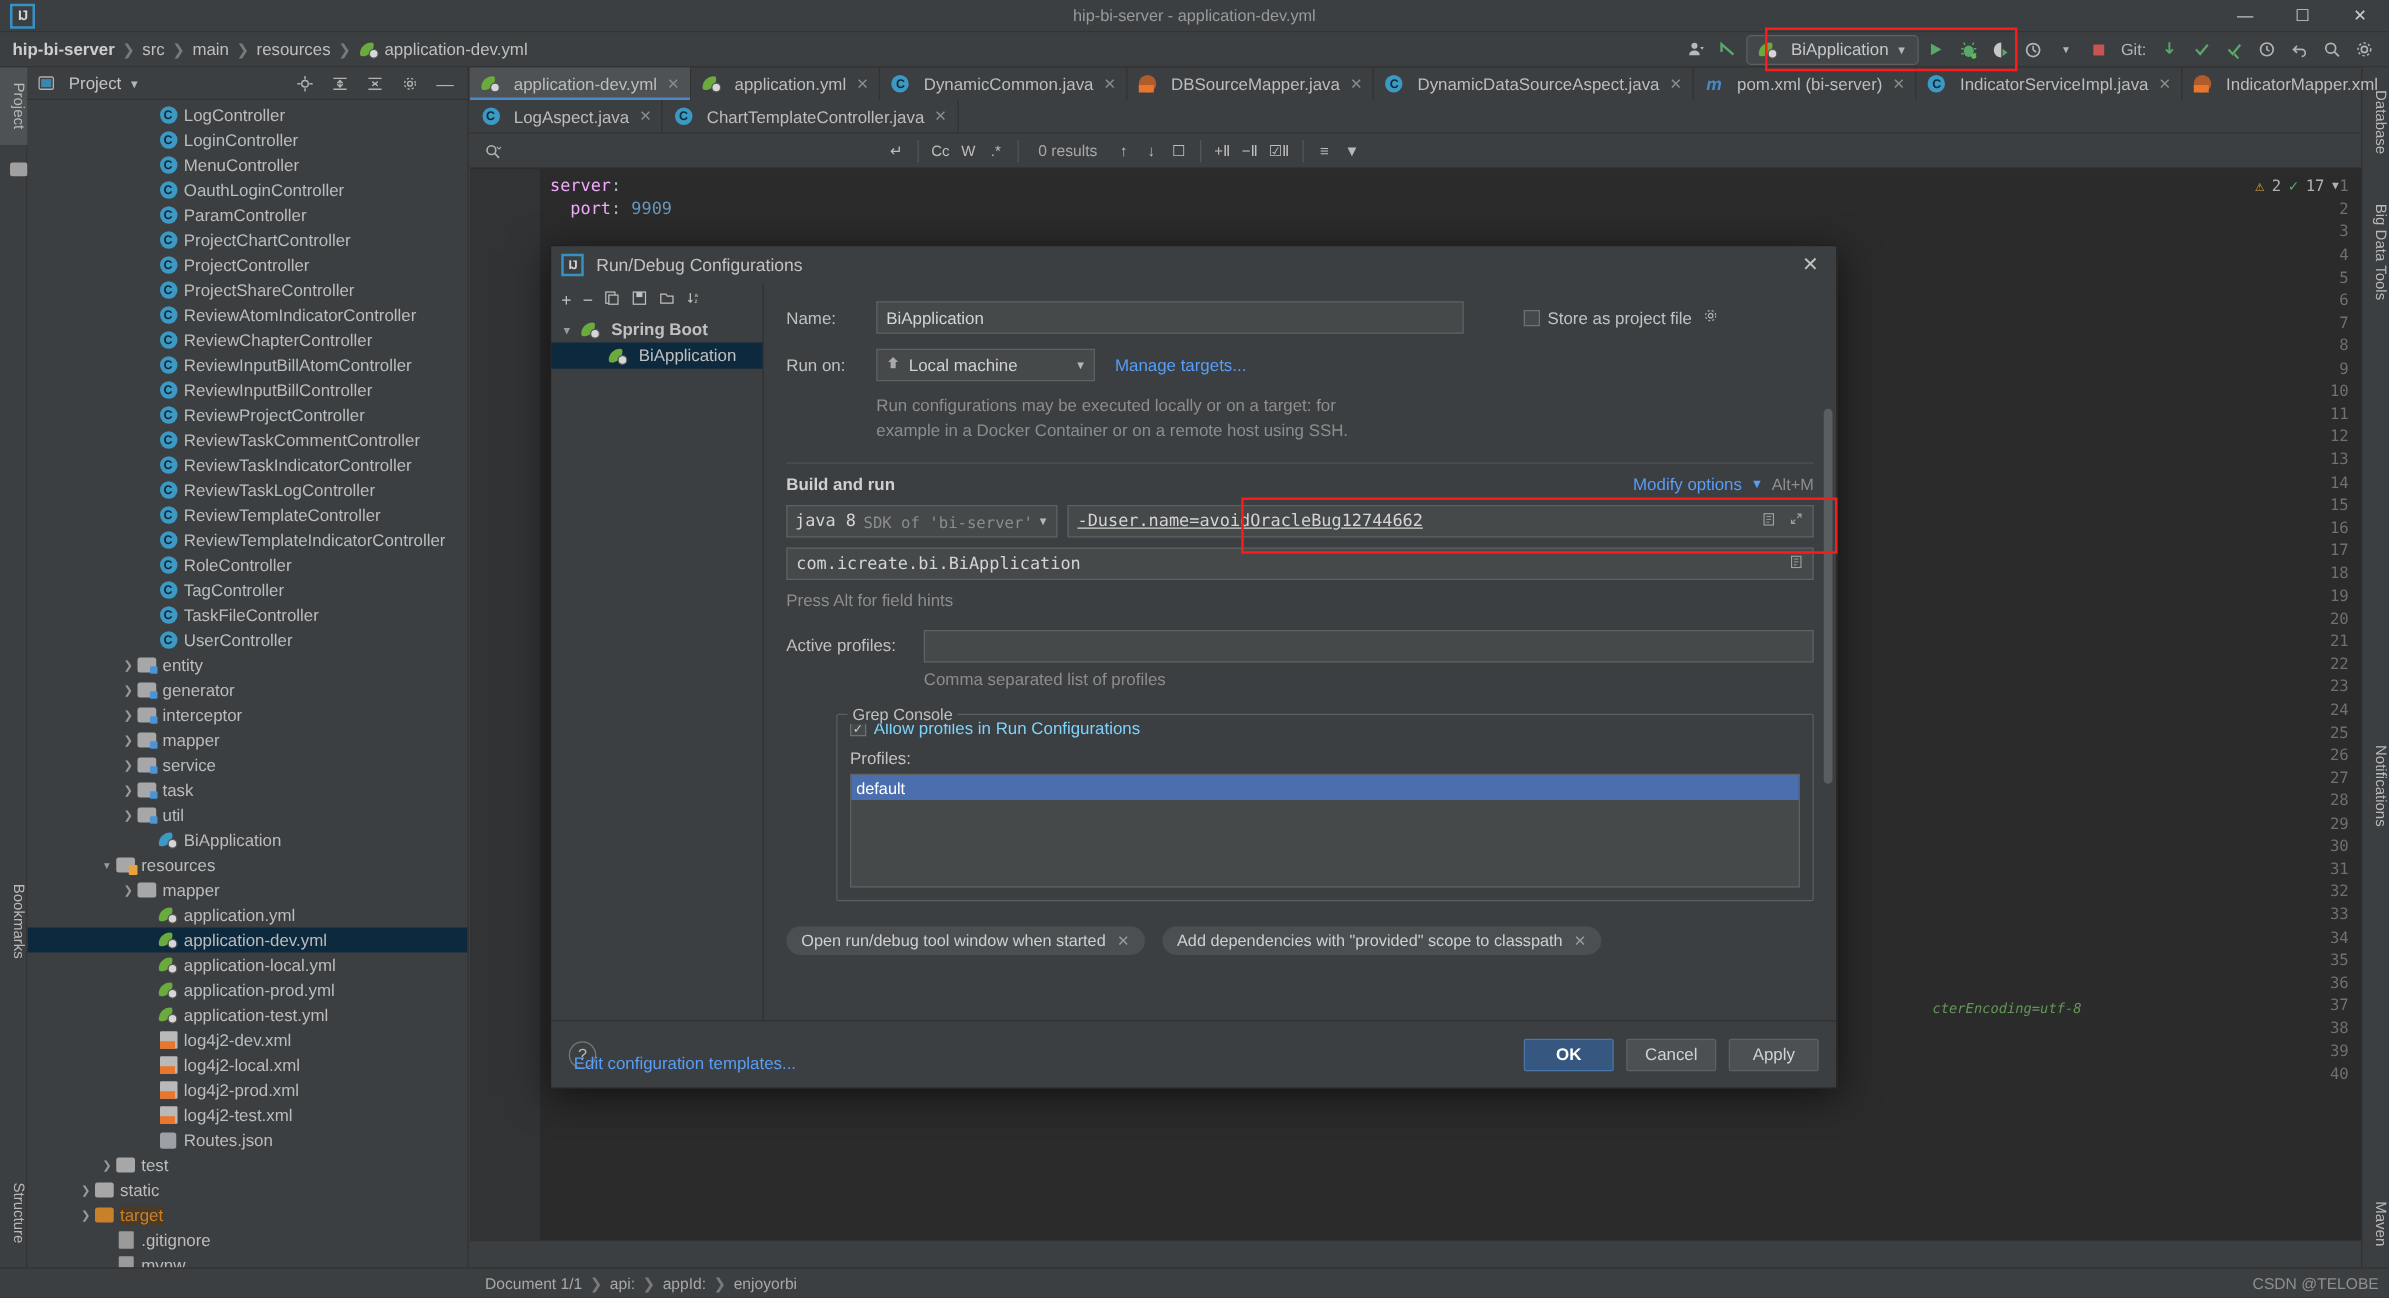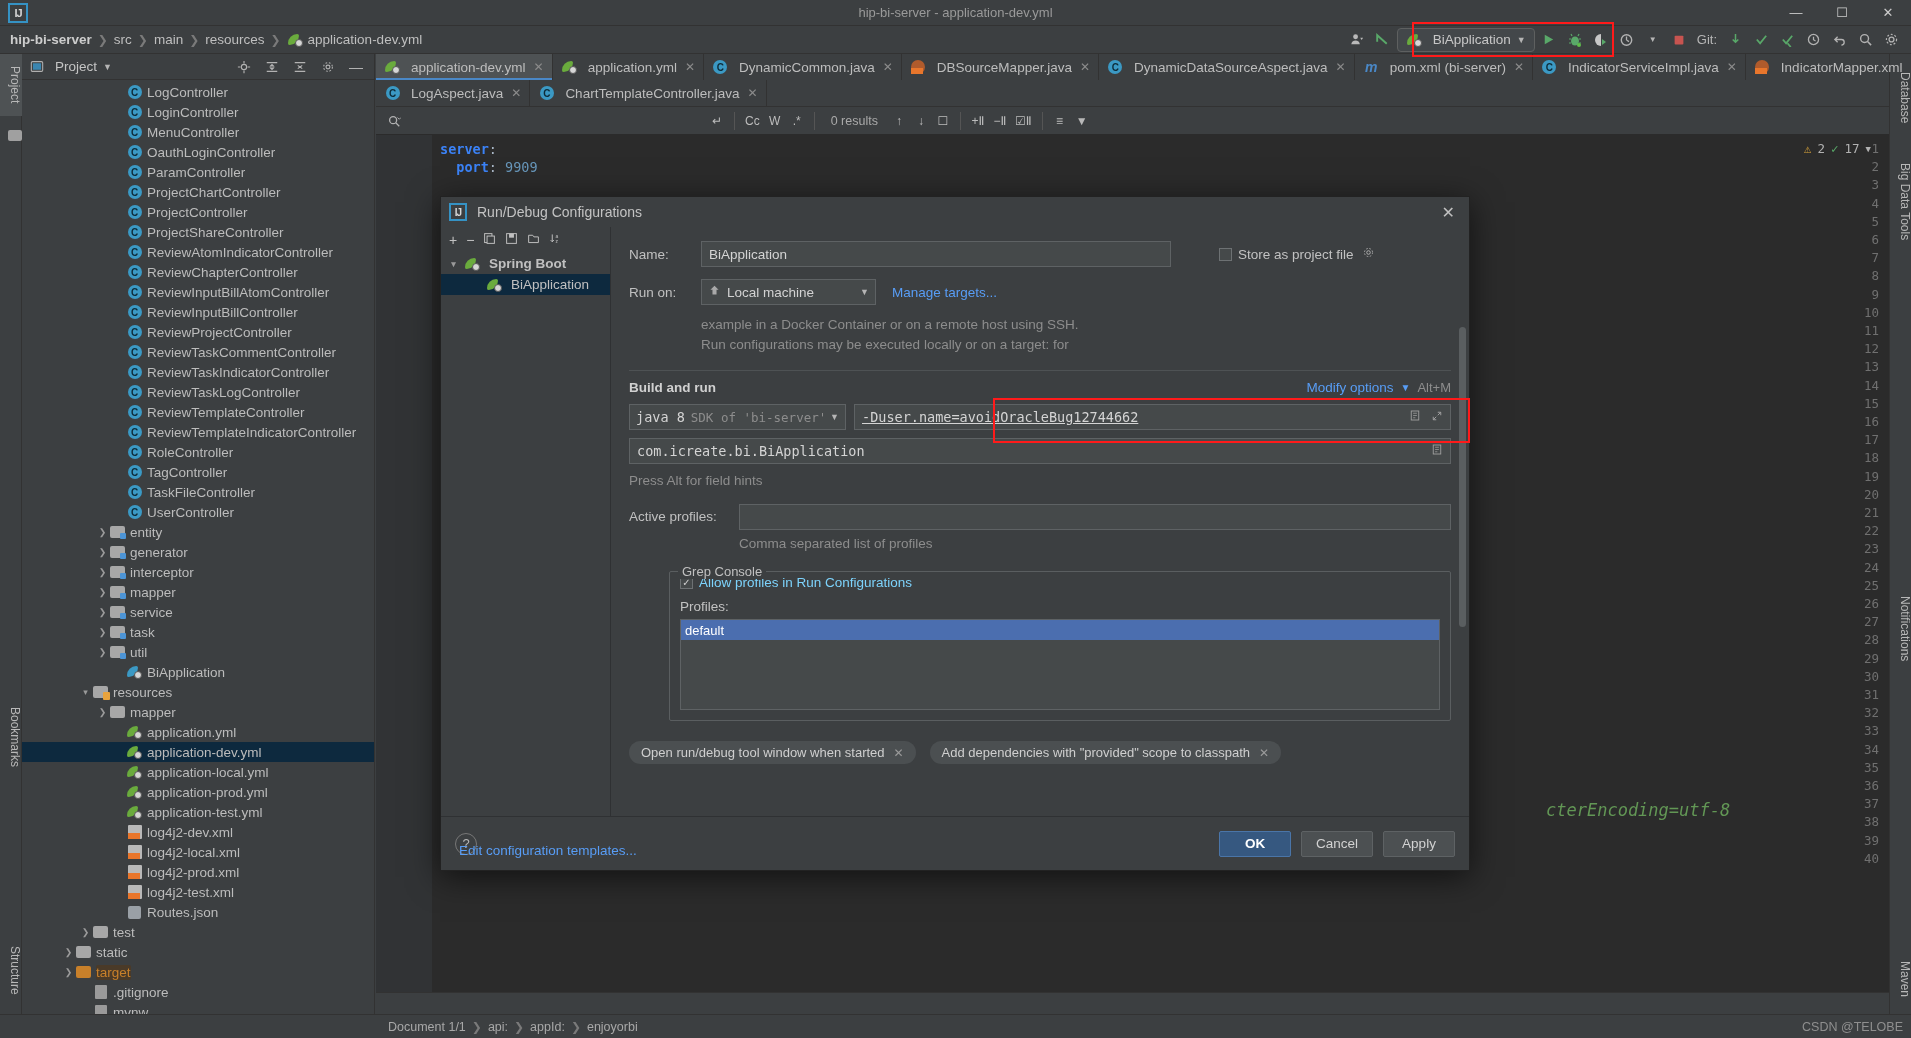--- a/index.html
+++ b/index.html
@@ -78,21 +78,21 @@
   .findbar{height:28px;background:#3c3f41;display:flex;align-items:center;gap:0;border-bottom:1px solid #2b2b2b;padding-left:6px;}
   .find-input{flex:0 0 300px;height:22px;display:flex;align-items:center;color:#8d8d8d;font-size:12px;padding-left:4px;}
   .find-sep{width:1px;height:18px;background:#555;margin:0 6px;}
   .find-btn{min-width:22px;height:20px;display:flex;align-items:center;justify-content:center;color:#bdbdbd;font-size:12px;padding:0 4px;border-radius:3px;}
   .results{font-size:12.5px;color:#a9a9a9;padding:0 10px;}
 
   .code{flex:1;position:relative;overflow:hidden;background:#2b2b2b;font-family:"DejaVu Sans Mono", monospace;font-size:13.5px;}
   .gutter{position:absolute;left:0;top:0;bottom:0;width:56px;background:#313335;}
   .lnum{position:absolute;right:10px;color:#707070;font-size:12.5px;text-align:right;}
   .cline{position:absolute;left:64px;white-space:pre;}
-  .c-key{color:#3b82f6;font-weight:bold;}
+  .c-key{color:#f0abfc;}
   .c-num{color:#6897bb;}
   .c-cmt{color:#629755;font-style:italic;}
   .inspect{position:absolute;right:18px;top:6px;display:flex;align-items:center;gap:6px;font-size:12.5px;color:#b2b2b2;}
 
   .breadcrumbbar{height:22px;background:#3c3f41;display:flex;align-items:center;padding-left:10px;font-size:12.5px;color:#b0b0b0;border-top:1px solid #323232;}
 
   
   .statusbar{position:absolute;left:0;right:0;bottom:0;height:24px;background:#3c3f41;display:flex;align-items:center;padding:0 8px;font-size:12.5px;color:#a8a8a8;border-top:1px solid #323232;}
   .status-right{margin-left:auto;display:flex;align-items:center;gap:14px;color:#8f8f8f;}
   .dialog{position:absolute;left:440px;top:196px;width:1030px;height:675px;background:#3c3f41;border:1px solid #222;box-shadow:0 6px 30px rgba(0,0,0,.6);display:flex;flex-direction:column;}
@@ -783,21 +783,21 @@
 
     <div class="code" id="code">
       <div class="gutter"></div>
       <div class="inspect">
         <span style="color:#d8a33a;">⚠</span>
         <span>2</span>
         <span style="color:#59a869;">✓</span>
         <span>17</span>
         <span style="font-size:9px;">▼</span>
       </div>
-      <div style="position:absolute;left:1170px;top:665px;color:#629755;font-style:italic;font-family:'DejaVu Sans Mono',monospace;font-size:17px;">cterEncoding=utf-8</div>
+      <div style="position:absolute;left:1170px;top:665px;color:#629755;font-style:italic;font-family:'DejaVu Sans Mono',monospace;font-size:11px;">cterEncoding=utf-8</div>
     <div class="lnum" style="top: 6px;">1</div>
         <div class="cline" style="top: 6px;"><span class="c-key">server</span><span style="color:#a9b7c6">:</span></div>
         <div class="lnum" style="top: 24.2px;">2</div>
         <div class="cline" style="top: 24.2px;">  <span class="c-key">port</span><span style="color:#a9b7c6">: </span><span class="c-num">9909</span></div>
         <div class="lnum" style="top: 42.4px;">3</div>
         <div class="lnum" style="top: 60.6px;">4</div>
         <div class="lnum" style="top: 78.8px;">5</div>
         <div class="lnum" style="top: 97px;">6</div>
         <div class="lnum" style="top: 115.2px;">7</div>
         <div class="lnum" style="top: 133.4px;">8</div>
@@ -933,22 +933,22 @@
             <span><svg width="13" height="13" viewBox="0 0 16 16">
                   <path d="M8 2 L13 7 H10.5 V13 H5.5 V7 H3 Z" fill="#a9a9a9"></path>
                 </svg></span>
             <span style="flex:1;">Local machine</span>
             <span style="font-size:9px;color:#b5b5b5;">▼</span>
           </div>
           <a class="link" style="margin-left:16px;">Manage targets...</a>
         </div>
 
         <div style="margin-left:72px;margin-top:-2px;">
+          <div class="hint">Run configurations may be executed locally or on a target: for</div>
           <div class="hint">example in a Docker Container or on a remote host using SSH.</div>
-          <div class="hint">Run configurations may be executed locally or on a target: for</div>
         </div>
 
         <div class="hr" style="margin-top:16px;"></div>
 
         <div style="display:flex;align-items:center;">
           <span class="sect-title">Build and run</span>
           <span style="margin-left:auto;display:flex;align-items:center;gap:7px;">
             <a class="link">Modify options</a>
             <span class="link" style="font-size:10px;">▼</span>
             <span style="font-size:13px;color:#8d8d8d;">Alt+M</span>

